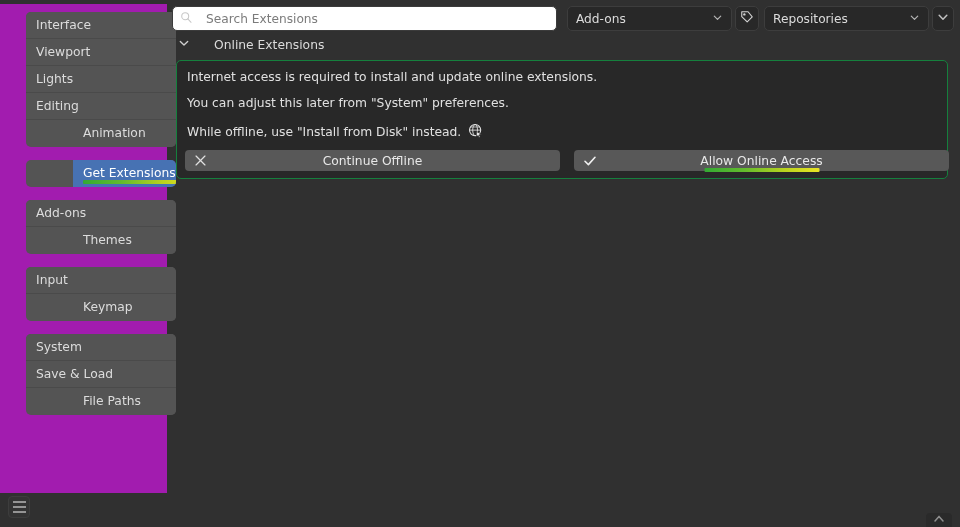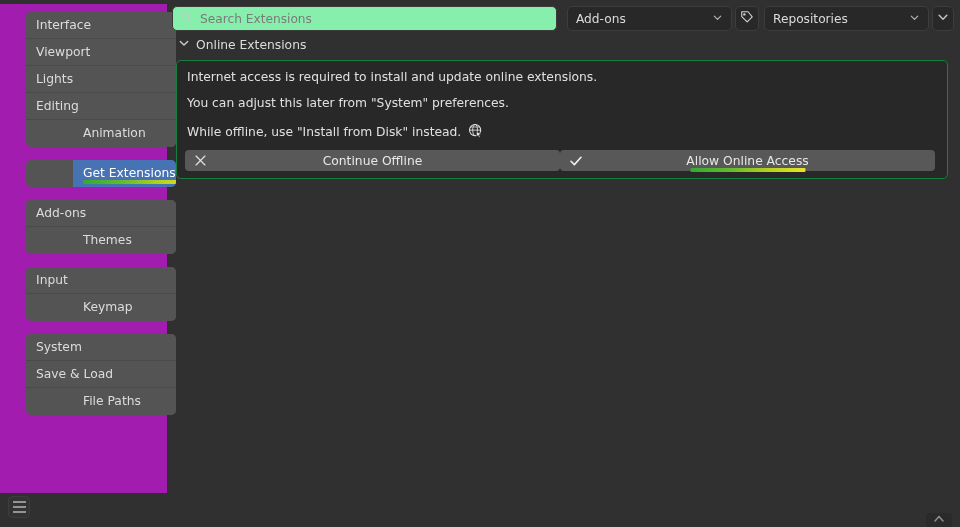--- a/index.html
+++ b/index.html
@@ -30,52 +30,52 @@
   .nav-item .underline {
     position: absolute; left: 10px; bottom: 3px; height: 4px; width: 113px;
     background: linear-gradient(to right, #33aa33 0%, #64bb2d 35%, #b9d21e 70%, #e9e424 100%);
     border-radius: 1px;
   }
 
   
   #topbar { position: absolute; left: 172px; top: 6px; width: 782px; height: 26px; }
   .search-box {
     position: absolute; left: 0; top: 0; width: 385px; height: 25px;
-    background: #86efac; border: 1px solid #3b3b3b; border-radius: 5px;
-    display: flex; align-items: center; padding-left: 7px;
+    background: #ffffff; border: 1px solid #3b3b3b; border-radius: 5px;
+    display: flex; align-items: center; padding-left: 7px; gap: 6px;
   }
   .search-ph { font-size: 12.2px; color: #7b7b7b; margin-left: 7px; }
   .dd {
     position: absolute; top: 0; height: 25px;
     background: #282828; border: 1px solid #3d3d3d; border-radius: 5px;
     display: flex; align-items: center; color: #dcdcdc; font-size: 12.2px;
   }
   #dd-addons { left: 395px; width: 165px; padding: 0 8px; justify-content: space-between; }
   #tag-btn   { left: 563px; width: 24px; justify-content: center; }
   #dd-repos  { left: 592px; width: 165px; padding: 0 8px; justify-content: space-between; }
   #dd-extra  { left: 760px; width: 22px; justify-content: center; }
   .chev { opacity: .85; }
 
   
   #section-header {
     position: absolute; left: 178px; top: 37px;
-    display: flex; align-items: center; gap: 6px;
+    display: flex; align-items: center; gap: 24px;
     font-size: 12.3px; color: #dcdcdc;
   }
 
   
   #panel {
     position: absolute; left: 176px; top: 60px; width: 772px; height: 119px;
     background: #282828; border: 1px solid #15803d; border-radius: 5px;
     padding: 10px 10px 0 10px;
   }
   .msg { font-size: 12.3px; color: #e0e0e0; line-height: 13px; margin-bottom: 13px; white-space: nowrap; }
   .msg.inline { display: flex; align-items: center; gap: 7px; margin-bottom: 10px; }
 
-  .btn-row { position: absolute; left: 8px; bottom: 7px; display: flex; }
+  .btn-row { position: absolute; left: 8px; bottom: 7px; display: flex; gap: 14px; }
   .big-btn {
     width: 375px; height: 21px; background: #585858; border-radius: 4px;
     display: flex; align-items: center; position: relative;
   }
   .big-btn .bicon { position: absolute; left: 9px; display: flex; align-items: center; }
   .big-btn .blabel {
     width: 100%; text-align: center; font-size: 12.3px; color: #e8e8e8; position: relative;
   }
   .big-btn .bunderline {
     position: absolute; left: 50%; transform: translateX(-50%); bottom: -1px;

